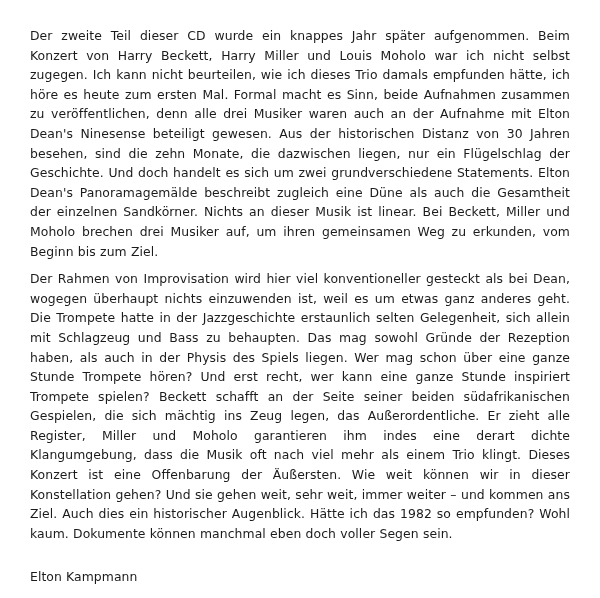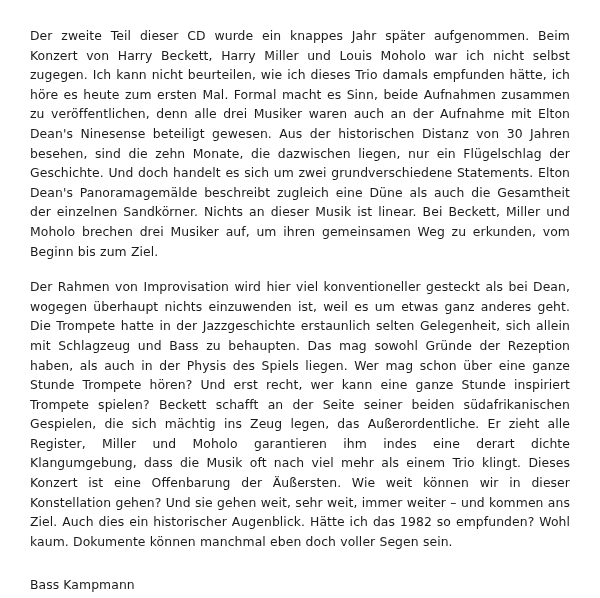--- a/index.html
+++ b/index.html
@@ -27,32 +27,32 @@
     line-height: 19.6px;
     color: #1b1b1b;
     text-align: justify;
     text-justify: inter-word;
     letter-spacing: 0.08px;
     word-spacing: 0.2px;
     margin: 0;
     hyphens: manual;
   }
   .paragraph + .paragraph {
-    margin-top: 16px;
+    margin-top: 8px;
   }
   .signature {
     font-family: "DejaVu Sans", sans-serif;
     font-size: 12.4px;
     line-height: 19.6px;
     color: #1b1b1b;
     letter-spacing: 0.08px;
     margin: 0;
     margin-top: 24px;
   }
 </style>
 </head>
 <body>
 
 <div class="page">
   <p class="body-text paragraph">Der zweite Teil dieser CD wurde ein knappes Jahr später aufgenommen. Beim Konzert von Harry Beckett, Harry Miller und Louis Moholo war ich nicht selbst zugegen. Ich kann nicht beurteilen, wie ich dieses Trio damals empfunden hätte, ich höre es heute zum ersten Mal. Formal macht es Sinn, beide Aufnahmen zusammen zu veröffentlichen, denn alle drei Musiker waren auch an der Aufnahme mit Elton Dean's Ninesense beteiligt gewesen. Aus der historischen Distanz von 30 Jahren besehen, sind die zehn Monate, die dazwischen liegen, nur ein Flügelschlag der Geschichte. Und doch handelt es sich um zwei grundverschiedene Statements. Elton Dean's Panoramagemälde beschreibt zugleich eine Düne als auch die Gesamtheit der einzelnen Sandkörner. Nichts an dieser Musik ist linear. Bei Beckett, Miller und Moholo brechen drei Musiker auf, um ihren gemeinsamen Weg zu erkunden, vom Beginn bis zum Ziel.</p>
   <p class="body-text paragraph">Der Rahmen von Improvisation wird hier viel konventioneller gesteckt als bei Dean, wogegen überhaupt nichts einzuwenden ist, weil es um etwas ganz anderes geht. Die Trompete hatte in der Jazzgeschichte erstaunlich selten Gelegenheit, sich allein mit Schlagzeug und Bass zu behaupten. Das mag sowohl Gründe der Rezeption haben, als auch in der Physis des Spiels liegen. Wer mag schon über eine ganze Stunde Trompete hören? Und erst recht, wer kann eine ganze Stunde inspiriert Trompete spielen? Beckett schafft an der Seite seiner beiden südafrikanischen Gespielen, die sich mächtig ins Zeug legen, das Außerordentliche. Er zieht alle Register, Miller und Moholo garantieren ihm indes eine derart dichte Klangumgebung, dass die Musik oft nach viel mehr als einem Trio klingt. Dieses Konzert ist eine Offenbarung der Äußersten. Wie weit können wir in dieser Konstellation gehen? Und sie gehen weit, sehr weit, immer weiter – und kommen ans Ziel. Auch dies ein historischer Augenblick. Hätte ich das 1982 so empfunden? Wohl kaum. Dokumente können manchmal eben doch voller Segen sein.</p>
-  <p class="signature">Bass Kampmann</p>
+  <p class="signature">Elton Kampmann</p>
 </div>
 
 </body></html>

